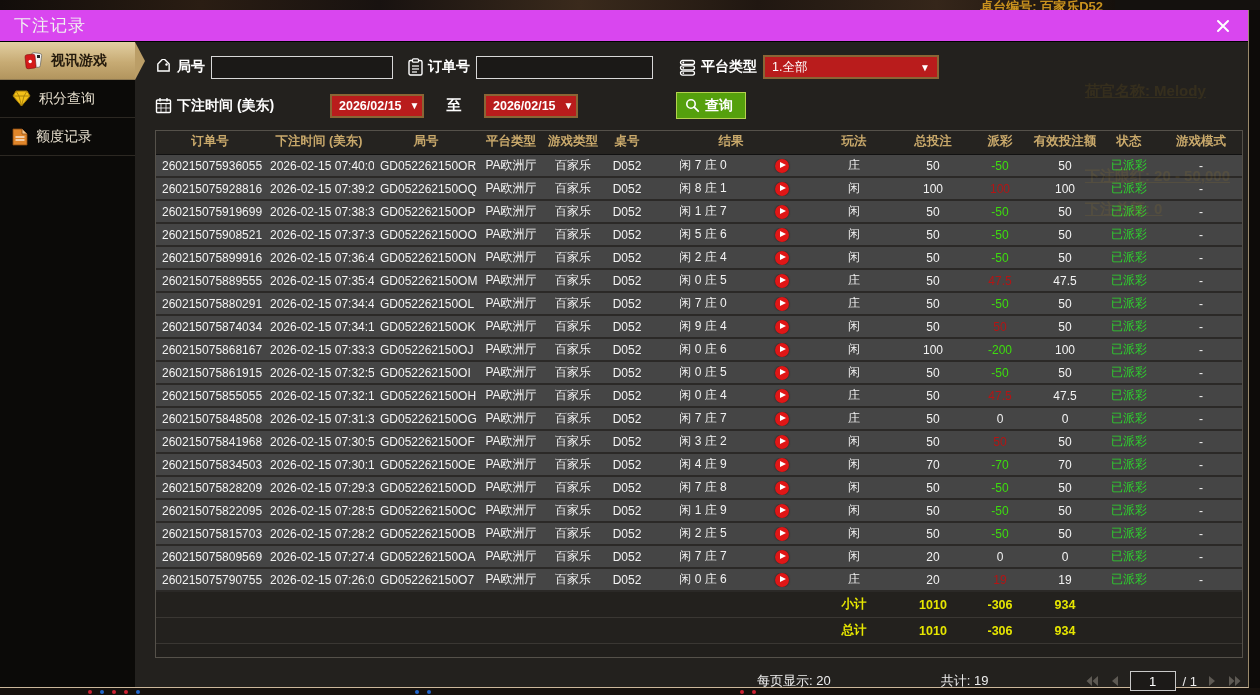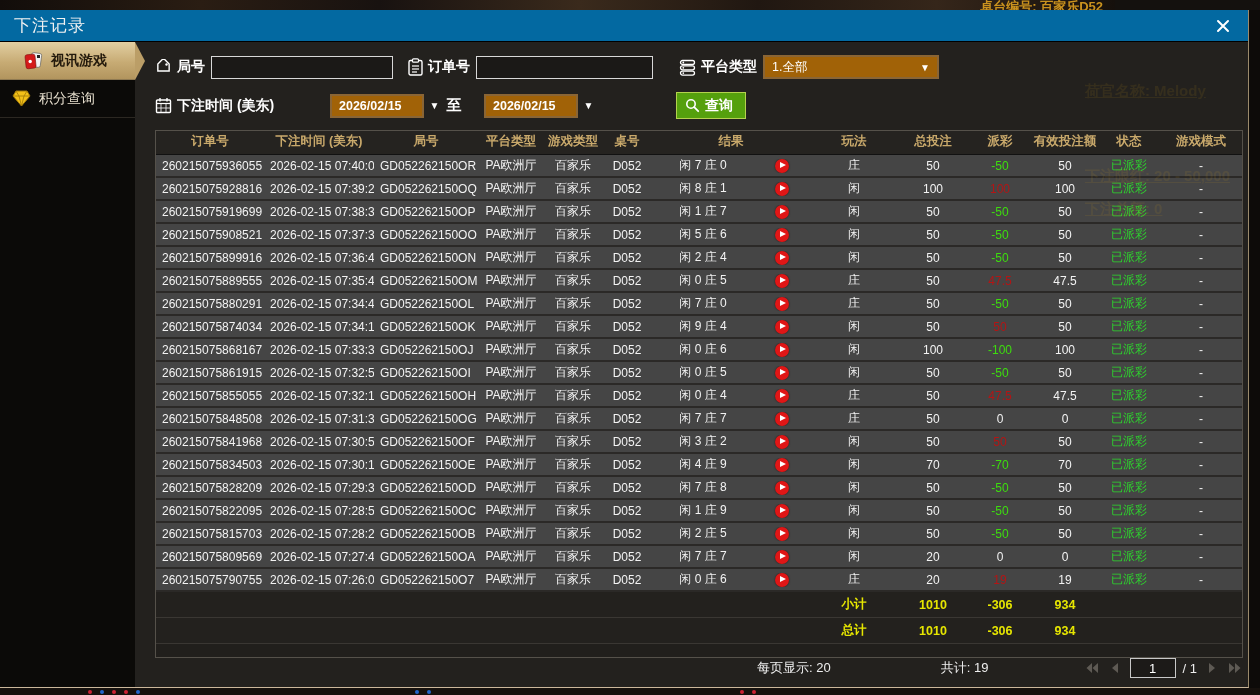--- a/index.html
+++ b/index.html
@@ -11,21 +11,21 @@
   .bg-top { position:absolute; left:0; top:0; width:1115px; height:10px; overflow:hidden;
     background:linear-gradient(90deg,#120d0a 0%,#2a1d13 18%,#181210 34%,#3a2a1c 52%,#201711 68%,#35261a 84%,#15100c 100%); }
   .bg-top-label { position:absolute; right:12px; top:-2px; color:#c9921e; font-size:13px; font-weight:bold; white-space:nowrap; }
   .bg-right { position:absolute; right:0; top:10px; width:11px; height:678px; background:#0d0b09; }
   .bg-bottom { position:absolute; left:0; top:688px; width:1260px; height:7px; background:#16110d; }
   .dot { position:absolute; width:4px; height:4px; border-radius:50%; top:2px; }
 
   
   .modal { position:absolute; left:0; top:10px; width:1249px; height:678px; background:#23211e;
     border-right:1px solid #9b8a6c; border-bottom:1px solid #cbb79b; display:flex; flex-direction:column; }
-  .titlebar { height:32px; background:#0369a1; display:flex; align-items:center; padding:0 14px;
+  .titlebar { height:32px; background:#d946ef; display:flex; align-items:center; padding:0 14px;
     border-bottom:1px solid #000; flex:0 0 auto; }
   .title { color:#f2f2f2; font-size:17px; letter-spacing:1px; }
   .close-btn { margin-left:auto; width:22px; height:22px; display:flex; align-items:center; justify-content:center; cursor:pointer; }
   .modal-body { flex:1; display:flex; min-height:0; position:relative; }
 
   
   .ghost { position:absolute; right:18px; top:40px; text-align:left; color:#d4a017; opacity:.10;
     font-size:15px; font-weight:bold; pointer-events:none;text-decoration:underline; }
   .ghost div { margin-bottom:4px; }
   .ghost div:nth-child(2){ margin-top:66px; }
@@ -39,22 +39,22 @@
     color:#241a0c; font-weight:bold; border-bottom:1px solid #8f7a52;padding-left:24px; }
   .side-item.active::after { content:""; position:absolute; right:-10px; top:0; border-top:19px solid transparent;
     border-bottom:19px solid transparent; border-left:10px solid #bb9e67; z-index:5; }
 
   
   .content { flex:1; display:flex; flex-direction:column; padding:0 0 0 20px; min-width:0; }
   .filter-row { display:flex; align-items:center; margin-top:13px; flex:0 0 auto; }
   .flabel { color:#fff; font-size:14px; font-weight:bold; margin:0 6px 0 5px; white-space:nowrap; }
   .tinput { width:182px; height:23px; background:#1b1917; border:1px solid #d8d8d8; color:#eee;
     font-size:12px; padding:0 5px; outline:none; }
-  .dropdown { height:24px; background:#a16207; border:2px solid #8a6535; color:#fff; font-size:12.5px;
-    display:flex; align-items:center; padding:0 7px; cursor:pointer;gap:20px; }
+  .dropdown { height:24px; background:#b91c1c; border:2px solid #8a6535; color:#fff; font-size:12.5px;
+    display:flex; align-items:center; padding:0 7px; cursor:pointer; }
   .dropdown .caret { margin-left:auto; font-size:10px; color:#fff; padding-left:8px; }
   .dd-platform { width:176px; }
   .dd-date { width:94px; font-weight:bold; }
   .group { display:flex; align-items:center; }
   .g-order { margin-left:15px; }
   .g-platform { margin-left:26px; }
   .to-label { width:60px; text-align:center; color:#fff; font-size:15px; font-weight:bold; }
   .bt-label-box { width:175px; display:flex; align-items:center; }
   .query-btn { margin-left:98px; height:27px; padding:0 12px 0 8px; background:#55a00d;
     border:1px solid #b4d24e; color:#fff; font-size:14px; font-weight:bold; display:flex;
@@ -76,21 +76,21 @@
     border-top:3.5px solid transparent; border-bottom:3.5px solid transparent; }
   .pay-neg { color:#3ddd0e; }
   .pay-pos { color:#b31515; }
   .pay-zero { color:#f0f0f0; }
   .status-paid { color:#2ed32e; }
   .totals { height:26px; background:#23211e; border-bottom:1px solid #3a3733; color:#e6e600;
     font-size:12.5px; font-weight:bold; }
   .totals .td { color:#e6e600; }
 
   
-  .pager-row { display:flex; align-items:center; margin-top:0; margin-right:5px; color:#eee; font-size:13px; }
+  .pager-row { display:flex; align-items:center; margin-top:13px; margin-right:5px; color:#eee; font-size:13px; }
   .pager-row .spacer { flex:1; }
   .pg-text { white-space:nowrap; }
   .pg-count { margin-left:110px; }
   .pager { margin-left:95px; display:flex; align-items:center; gap:7px; }
   .pg-btn { width:16px; height:14px; display:flex; align-items:center; justify-content:center; cursor:pointer; }
   .page-input { width:46px; height:20px; background:#1c1a18; border:1px solid #c8c8c8; color:#fff;
     text-align:center; font-size:13px; outline:none; }
   .page-total { font-size:13px; color:#eee; white-space:nowrap; }
 </style>
 </head>
@@ -142,20 +142,29 @@
           <span>视讯游戏</span>
         </div>
         <div class="side-item">
           <svg width="19" height="17" viewBox="0 0 19 17">
             <polygon points="4,1 15,1 18,6 9.5,16 1,6" fill="#f2c018" stroke="#a07908" stroke-width="1"></polygon>
             <polyline points="1,6 18,6" stroke="#a07908" stroke-width="0.8" fill="none"></polyline>
             <polyline points="4,1 7,6 9.5,16 12,6 15,1" stroke="#a07908" stroke-width="0.8" fill="none"></polyline>
           </svg>
           <span>积分查询</span>
         </div>
+        <div class="side-item">
+          <svg width="16" height="18" viewBox="0 0 16 18">
+            <path d="M1 1 H10 L15 6 V17 H1 Z" fill="#e0862a" stroke="#8d4d12" stroke-width="0.8"></path>
+            <path d="M10 1 L10 6 H15" fill="#f5c890" stroke="#8d4d12" stroke-width="0.8"></path>
+            <line x1="3.5" y1="9" x2="12.5" y2="9" stroke="#fff" stroke-width="1.2"></line>
+            <line x1="3.5" y1="12" x2="12.5" y2="12" stroke="#fff" stroke-width="1.2"></line>
+          </svg>
+          <span>额度记录</span>
+        </div>
       </div>
 
       <div class="content">
 
         <div class="filter-row">
           <div class="group">
             <svg width="17" height="17" viewBox="0 0 17 17">
               <path d="M2 7 L7 2 H15 V10 L10 15 Z" fill="none" stroke="#fff" stroke-width="1.4" transform="rotate(-45 8.5 8.5)"></path>
               <circle cx="11.5" cy="5.5" r="1.2" fill="#fff"></circle>
             </svg>
@@ -390,21 +399,21 @@
                 <div class="td l">GD052262150OJ</div>
                 <div class="td">PA欧洲厅</div>
                 <div class="td">百家乐</div>
                 <div class="td">D052</div>
                 <div class="td">闲 0 庄 6</div>
                 <div class="td">
                   <span class="play-btn" style="display: block;"></span>
                 </div>
                 <div class="td">闲</div>
                 <div class="td">100</div>
-                <div class="td pay-neg">-100</div>
+                <div class="td pay-neg">-200</div>
                 <div class="td">100</div>
                 <div class="td status-paid">已派彩</div>
                 <div class="td">-</div>
               </div>
               <div class="tgrid trow">
                 <div class="td l">260215075861915</div>
                 <div class="td l">2026-02-15 07:32:55</div>
                 <div class="td l">GD052262150OI</div>
                 <div class="td">PA欧洲厅</div>
                 <div class="td">百家乐</div>

